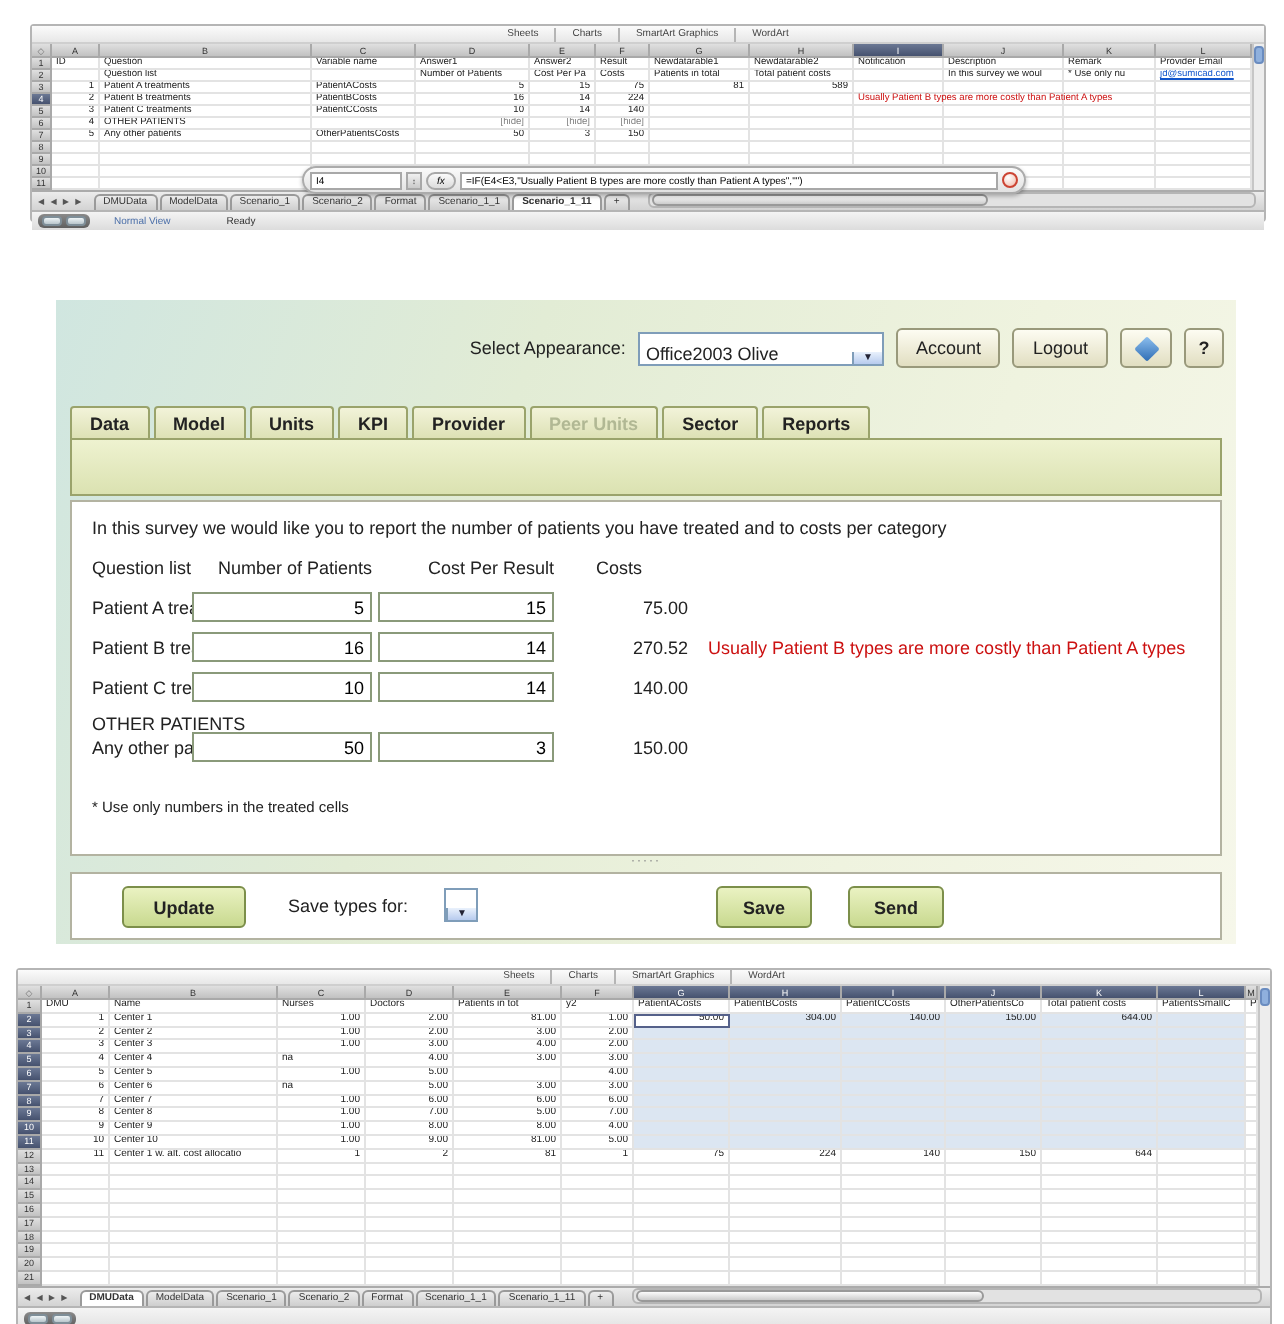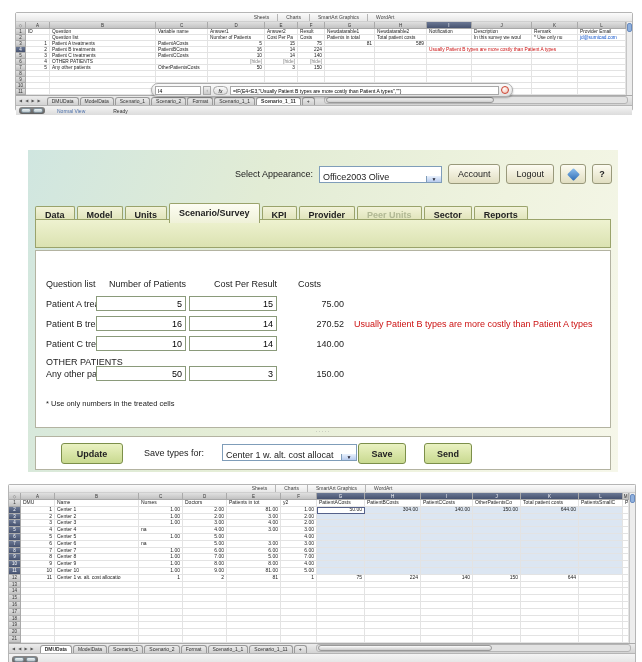--- a/index.html
+++ b/index.html
@@ -342,30 +342,30 @@
       <span class="btn diamond-btn">
           <span class="diamond"></span>
         </span>
       <span class="btn help-btn">?</span>
     </div>
 
     <div class="ftabs">
       <span class="ftab">Data</span>
       <span class="ftab">Model</span>
       <span class="ftab">Units</span>
-      <span class="ftab active">Scenario/Survey</span>
       <span class="ftab">KPI</span>
       <span class="ftab">Provider</span>
       <span class="ftab disabled">Peer Units</span>
       <span class="ftab">Sector</span>
       <span class="ftab">Reports</span>
     </div>
     <div class="fbanner"></div>
 
     <div class="fpanel">
+      <div class="intro">In this survey we would like you to report the number of patients you have treated and to costs per category</div>
       <div class="qhead">
         <span class="qh-label">Question list</span>
         <span class="qh-p">Number of Patients</span>
         <span class="qh-c">Cost Per Result</span>
         <span class="qh-costs">Costs</span>
       </div>
 
       <div class="qrow row-a">
         <span class="qlabel">Patient A treatments</span>
         <input class="qin qin1" value="5" style="">
@@ -397,21 +397,20 @@
 
       <div class="qnote">* Use only numbers in the treated cells</div>
     </div>
 
     <div class="splitdots">·····</div>
 
     <div class="fbottom">
       <span class="btn-green upd">Update</span>
       <span class="savefor-label">Save types for:</span>
       <span class="selectbox savefor-select">
-        <span class="sel-text">Center 1 w. alt. cost allocat</span>
         <span class="sel-btn">▼</span>
       </span>
       <span class="btn-green saveb">Save</span>
       <span class="btn-green sendb">Send</span>
     </div>
   </section>
 
   <section class="sheet bottom-sheet">
     <div class="gallery">
       <span class="gtab">Sheets</span>

